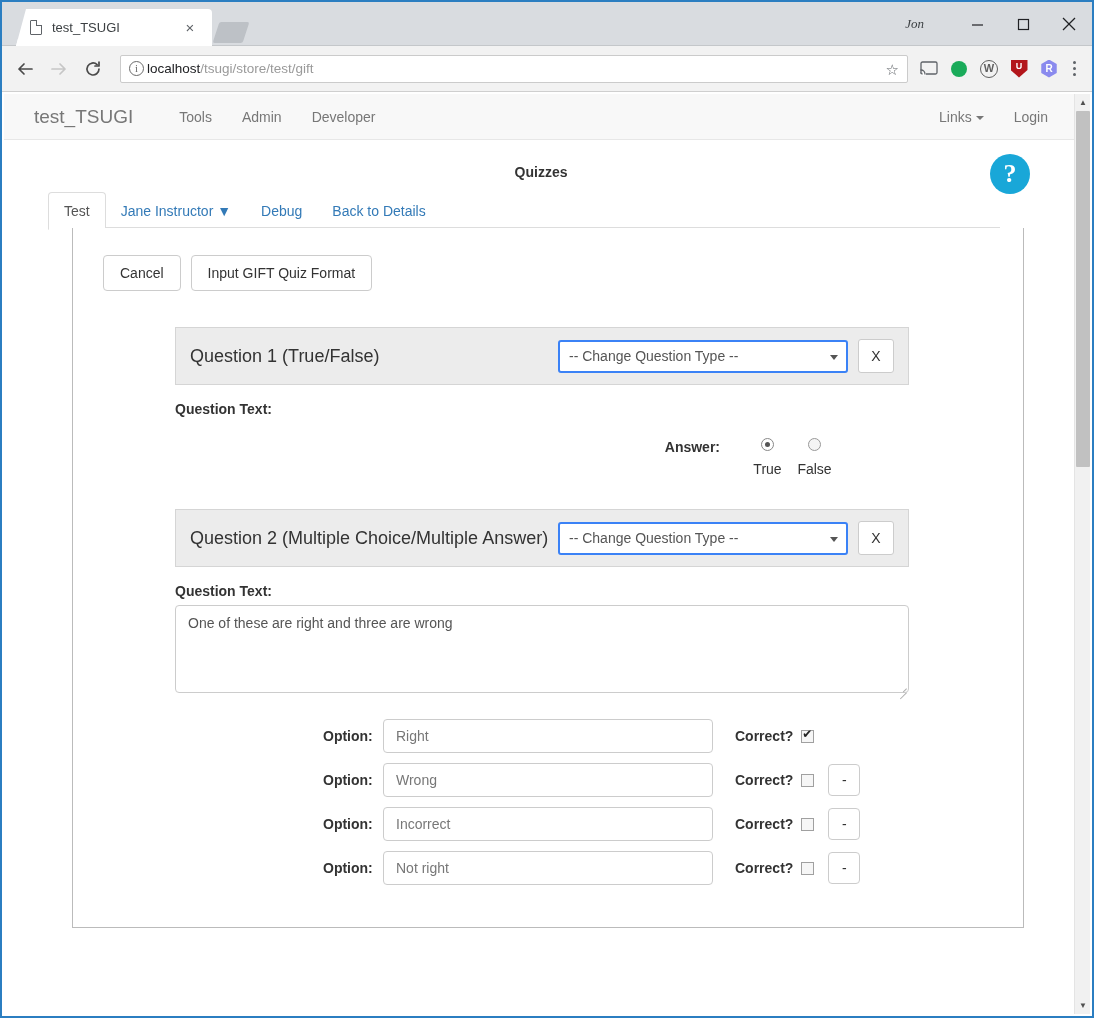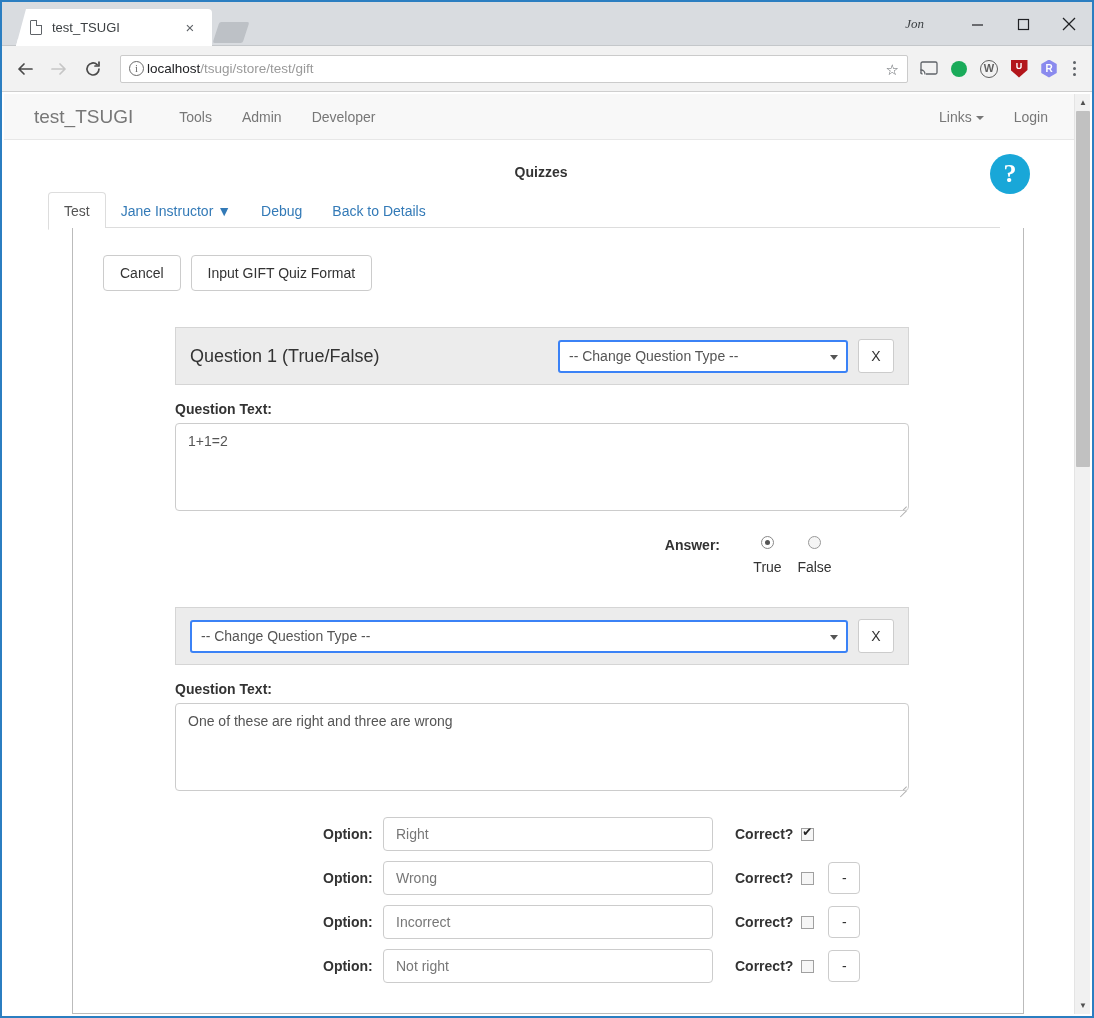--- a/index.html
+++ b/index.html
@@ -483,40 +483,37 @@
           <div class="qhead">
             <span class="qhead-title">Question 1 (True/False)</span>
             <span class="qselect">
               <span>-- Change Question Type --</span>
               <span class="arrow"></span>
             </span>
             <span class="xbtn">X</span>
           </div>
 
           <div class="qlabel">Question Text:</div>
-          <div class="ta-wrap">
-            <textarea class="qtextarea" style="margin-left: 0px;">1+1=2</textarea>
-            <span class="grip"></span>
-          </div>
 
           <div class="answer-row">
             <span class="answer-label">Answer:</span>
             <span class="radio-col">
               <span class="rdo on"></span>
               <div class="lbl">True</div>
             </span>
             <span class="radio-col">
               <span class="rdo"></span>
               <div class="lbl">False</div>
             </span>
           </div>
         </div>
 
         <div class="qblock" style="margin-top:32px;">
           <div class="qhead">
+            <span class="qhead-title">Question 2 (Multiple Choice/Multiple Answer)</span>
             <span class="qselect">
               <span>-- Change Question Type --</span>
               <span class="arrow"></span>
             </span>
             <span class="xbtn">X</span>
           </div>
 
           <div class="qlabel">Question Text:</div>
           <div class="ta-wrap">
             <textarea class="qtextarea" style="margin-left: 0px;">One of these are right and three are wrong</textarea>

